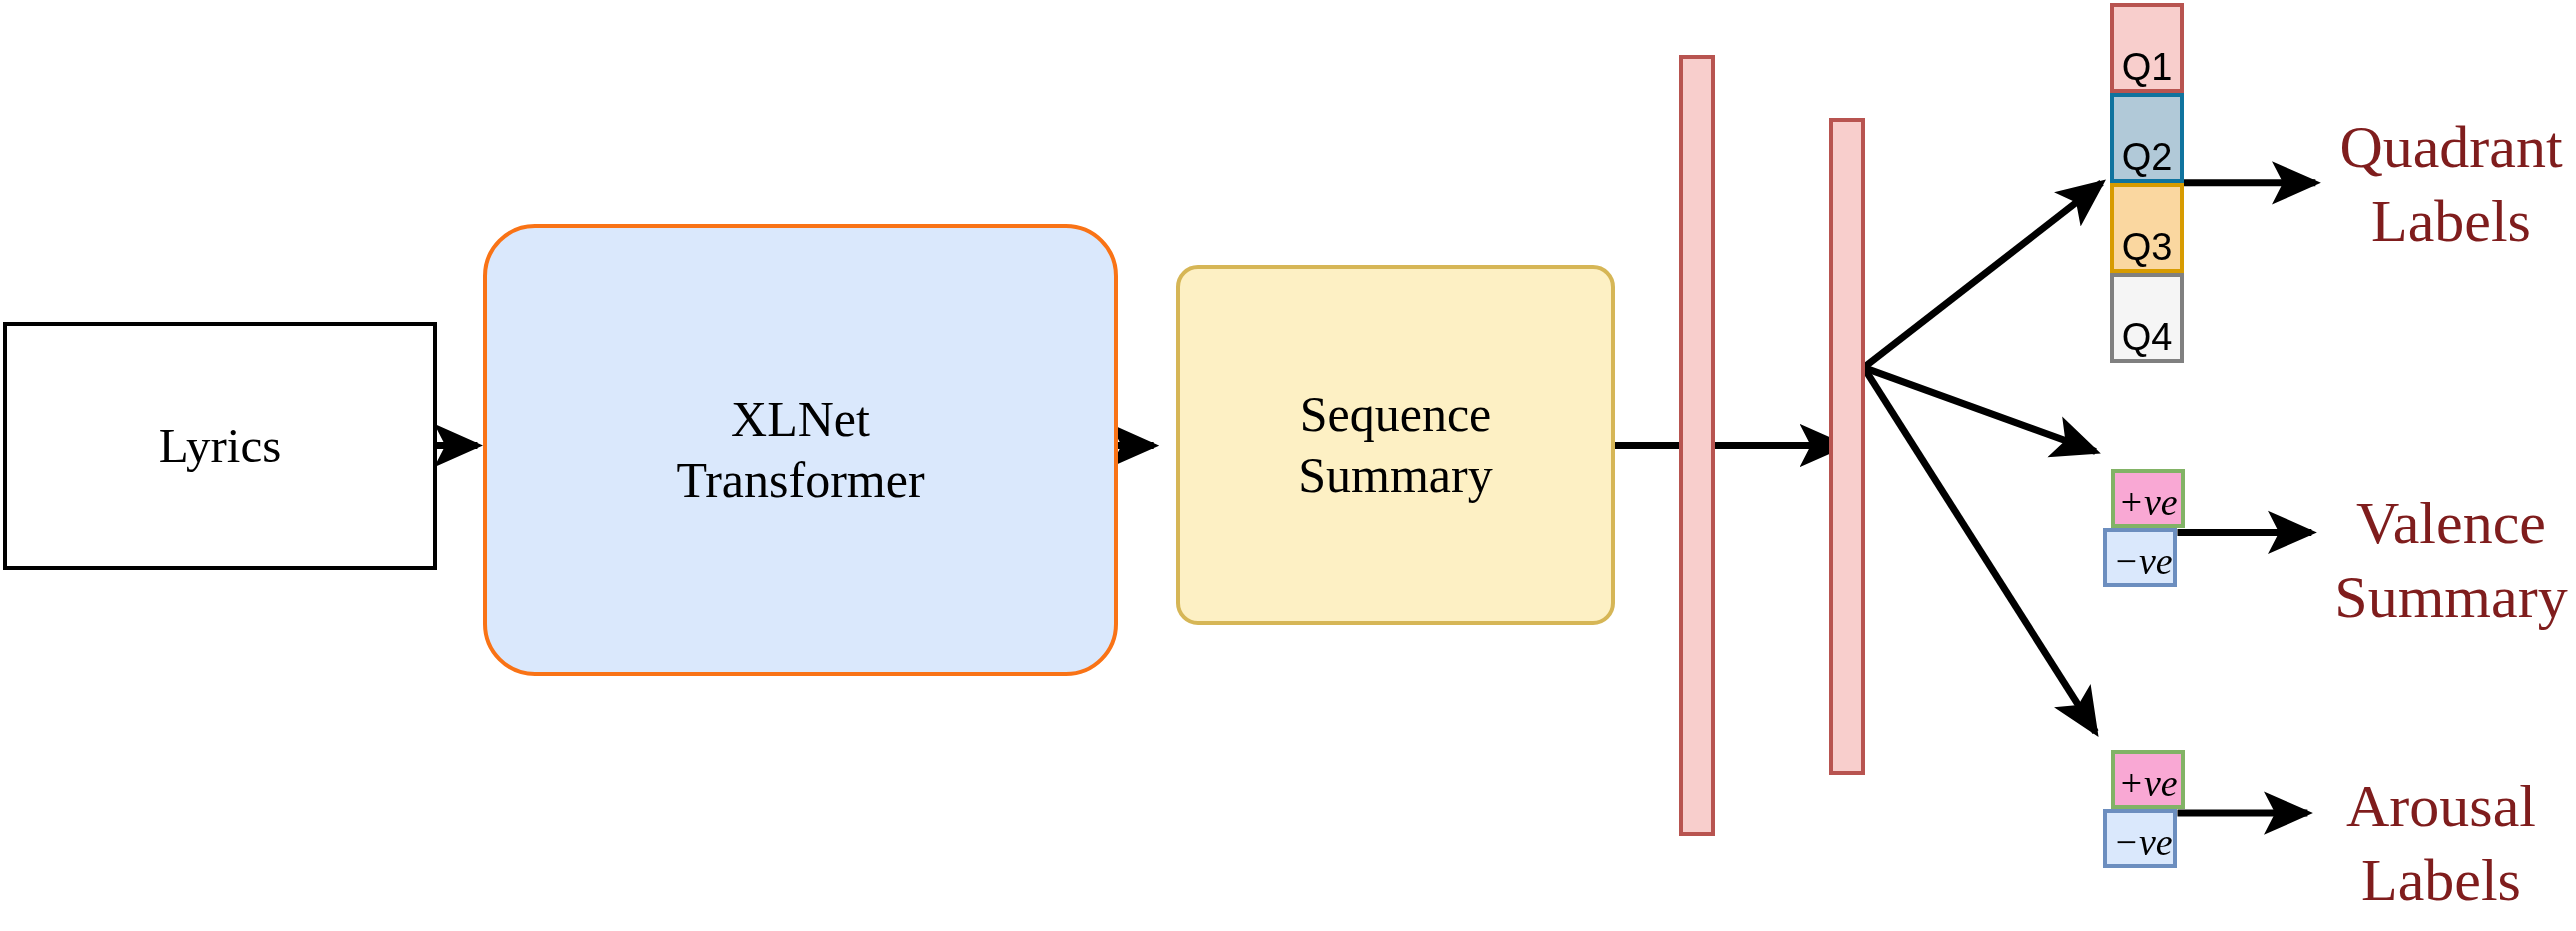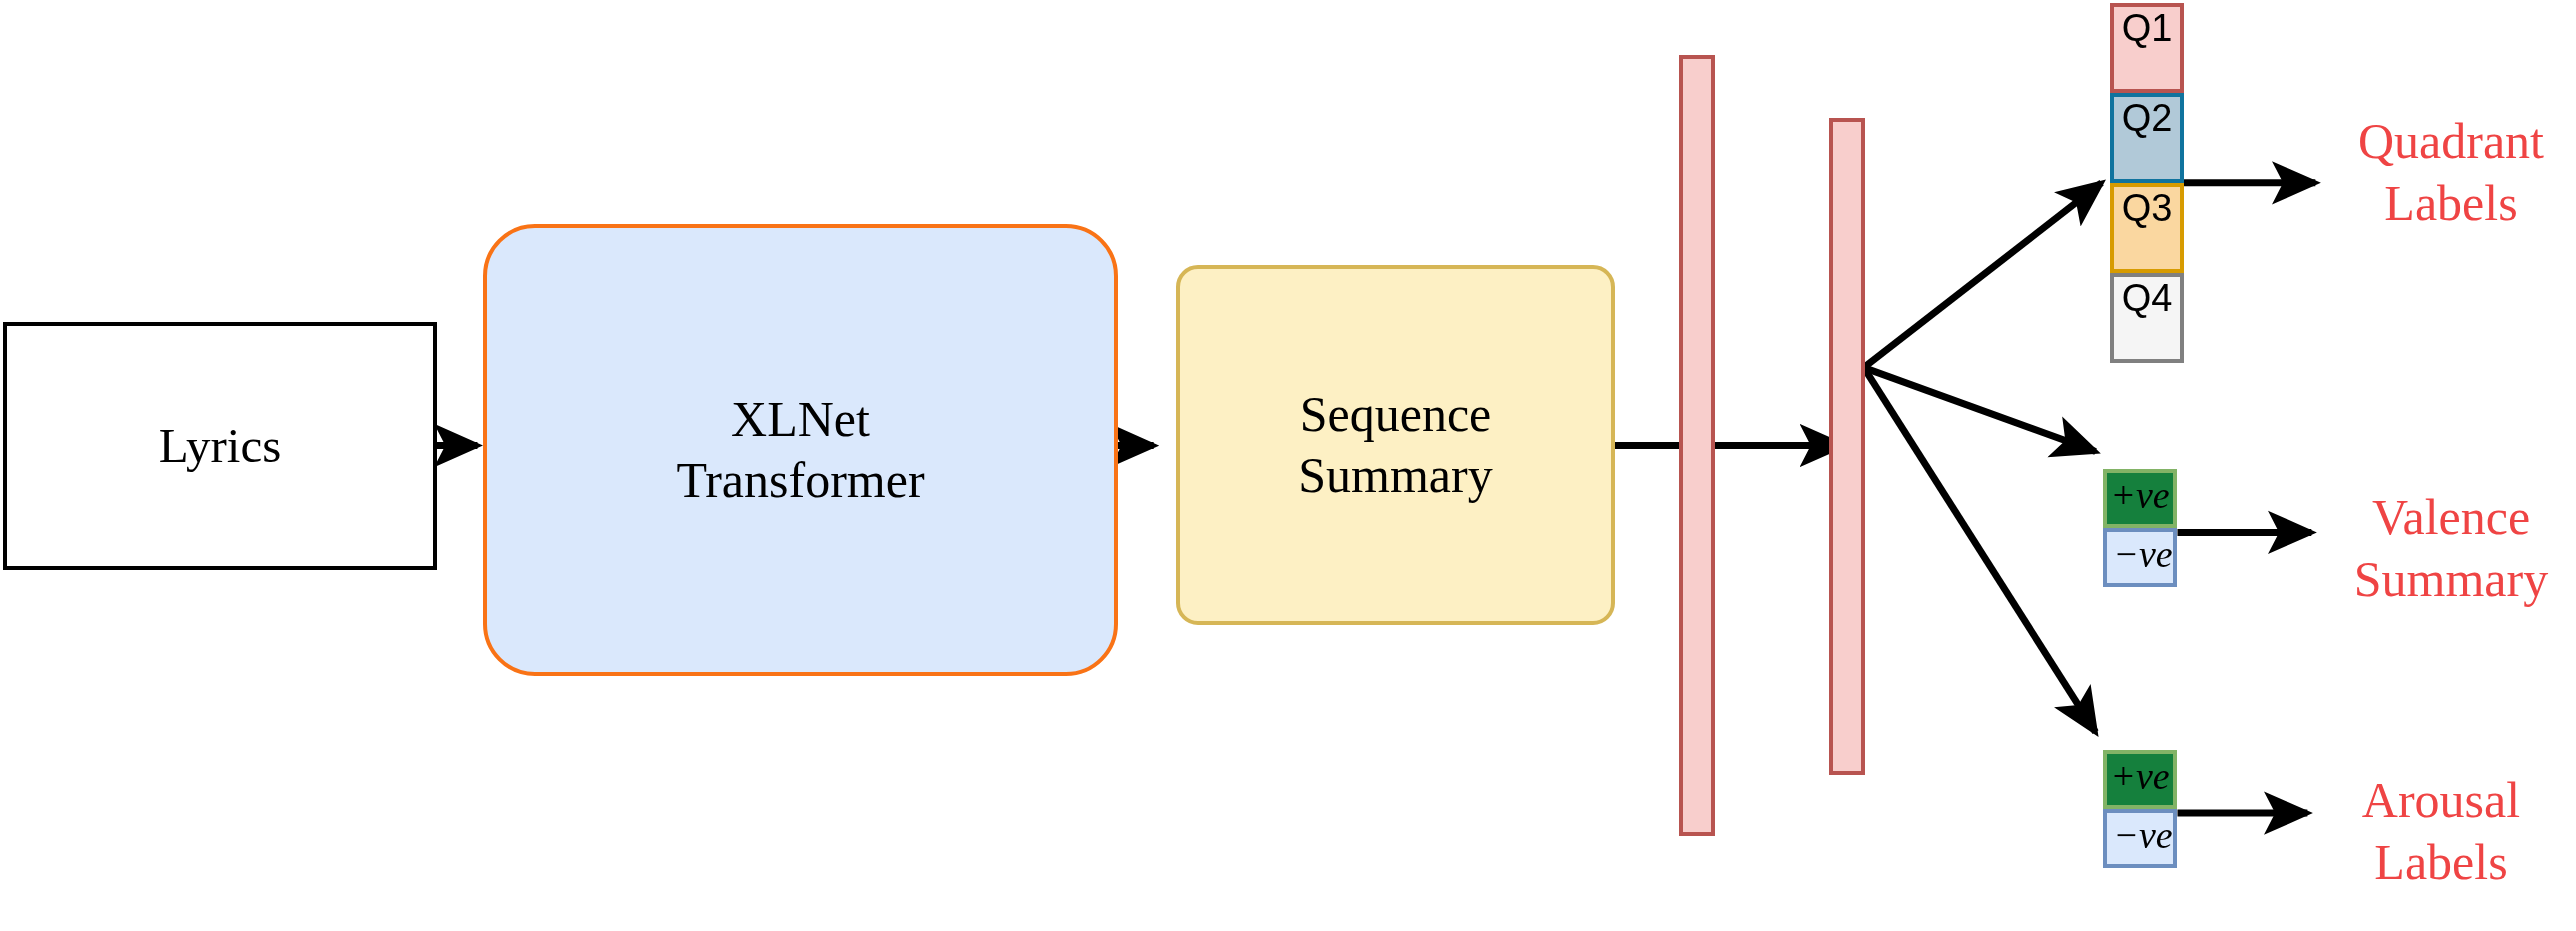--- a/index.html
+++ b/index.html
@@ -82,21 +82,21 @@
 
   
   .stack {
     position: absolute;
     width: 74px;
   }
   .cell {
     box-sizing: border-box;
     width: 74px;
     display: flex;
-    align-items: flex-start;
+    align-items: flex-end;
     justify-content: center;
     font-family: "Liberation Sans", "DejaVu Sans", sans-serif;
     color: #000000;
   }
   #quadrant-stack { left: 2110px; top: 3px; }
   #quadrant-stack .cell {
     height: 90px;
     font-size: 38px;
   }
   .cell-q1 { background: #f8cecc; border: 4px solid #b85450; }
@@ -105,30 +105,30 @@
   .cell-q4 { background: #f5f5f5; border: 4px solid #808080; }
 
   #valence-stack { left: 2103px; top: 469px; }
   #arousal-stack { left: 2103px; top: 750px; }
   .pn-stack .cell {
     height: 59px;
     font-family: "Liberation Serif", "DejaVu Serif", serif;
     font-style: italic;
     font-size: 38px;
   }
-  .cell-pos { background: #15803d; border: 4px solid #82b366; }
+  .cell-pos { background: #f9a8d4; border: 4px solid #82b366; margin-left: 8px; }
   .cell-neg { background: #dae8fc; border: 4px solid #6c8ebf; padding-left: 6px; }
 
   
   .out-label {
     position: absolute;
     text-align: center;
-    font-size: 50px;
+    font-size: 60px;
     line-height: 1.24;
-    color: #ef4444;
+    color: #7f1d1d;
     white-space: pre-line;
   }
   #quadrant-label { left: 2327px; top: 110px;  width: 248px; }
   #valence-label  { left: 2327px; top: 486px;  width: 248px; }
   #arousal-label  { left: 2317px; top: 769px;  width: 248px; }
 </style>
 </head>
 <body>
 
 <div id="stage">

